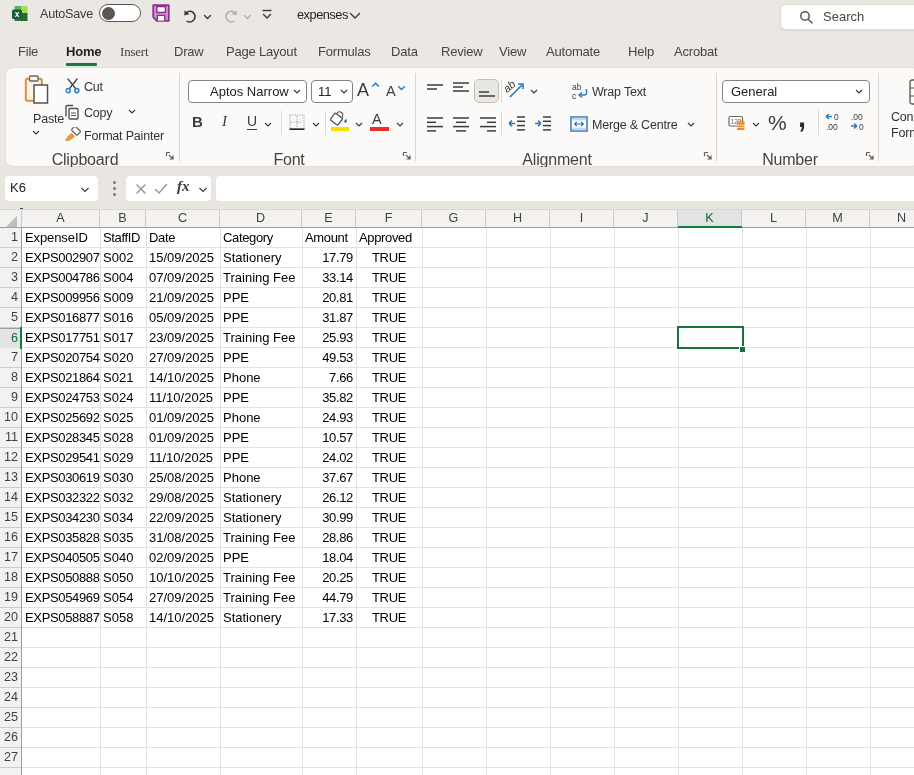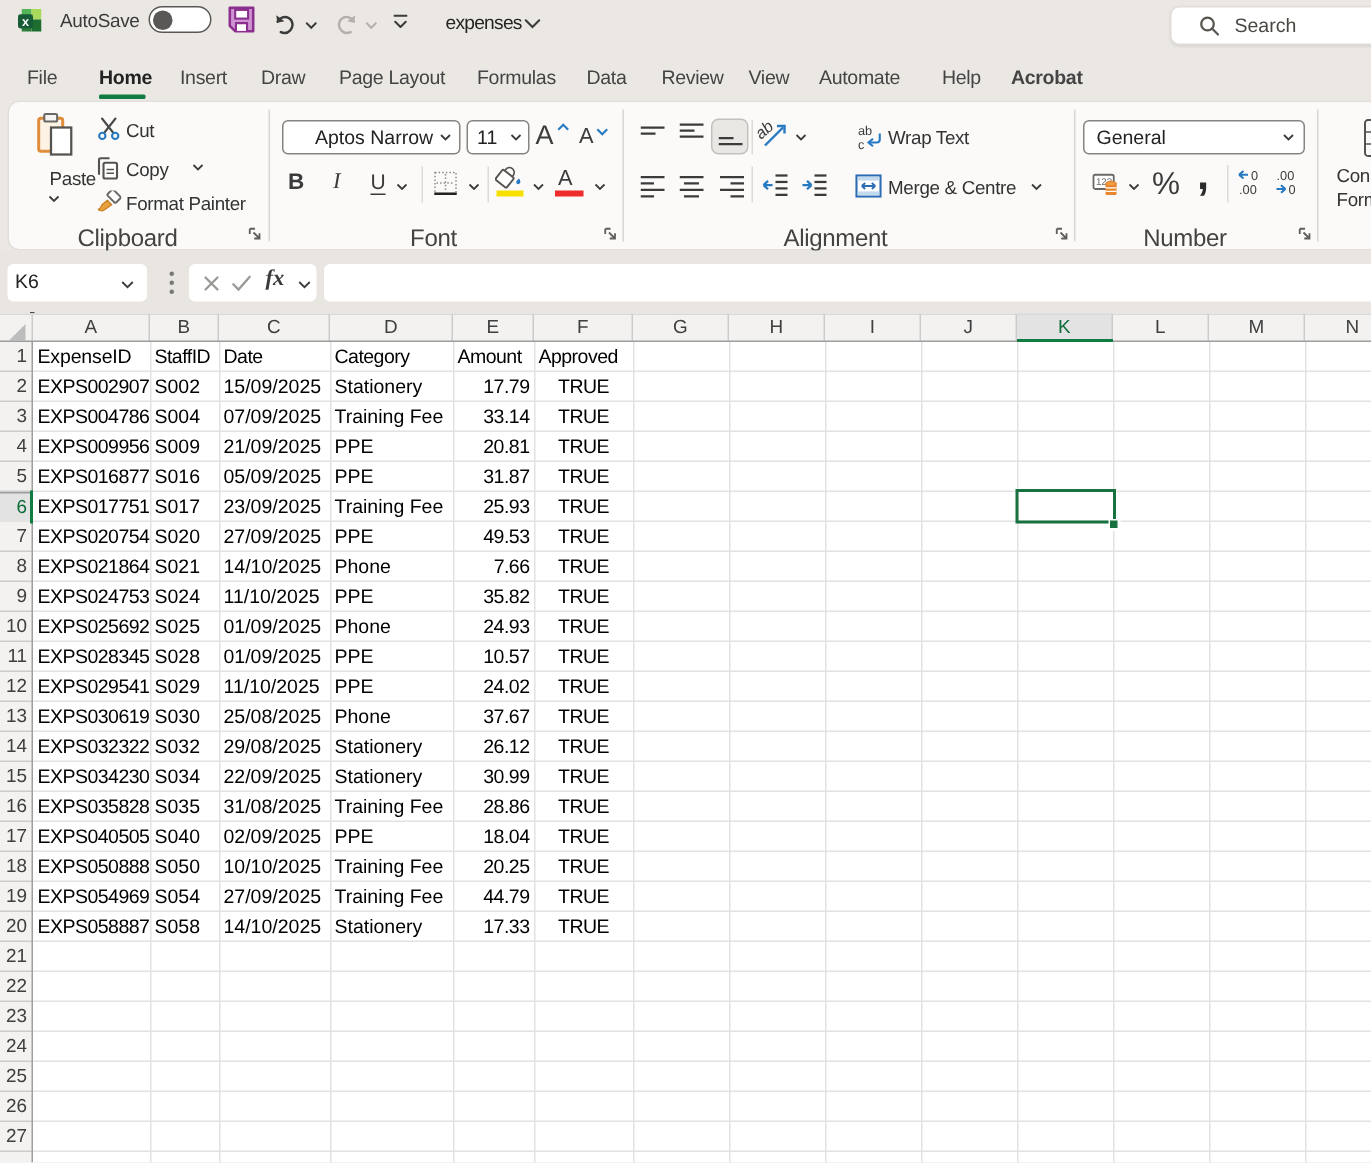--- a/index.html
+++ b/index.html
@@ -71,30 +71,30 @@
     </svg>
 <div class="abs" style="left:780px;top:4px;width:140px;height:26px;background:#fff;border:1px solid #e0ddd9;border-radius:6px;box-shadow:0 1px 2px rgba(0,0,0,0.08)"></div>
 <svg class="abs" style="left:799px;top:10px" width="15" height="15" viewBox="0 0 15 15">
       <circle cx="6" cy="6" r="4.2" fill="none" stroke="#58564f" stroke-width="1.5"></circle>
       <line x1="9.2" y1="9.2" x2="13" y2="13" stroke="#58564f" stroke-width="1.5" stroke-linecap="round"></line>
     </svg>
 <div class="abs" style="left:823px;top:9px;font-size:13px;color:#484640">Search</div>
 <div id="menubar">
 <div class="menuitem" style="left:18px;">File</div>
 <div class="menuitem" style="left:66px;font-weight:bold;color:#222;">Home</div>
-<div class="menuitem" style="left:120px;">Insert</div>
+<div class="menuitem" style="left:120px;font-family:Liberation Serif, serif;">Insert</div>
 <div class="menuitem" style="left:174px;">Draw</div>
 <div class="menuitem" style="left:226px;">Page Layout</div>
 <div class="menuitem" style="left:318px;">Formulas</div>
 <div class="menuitem" style="left:391px;">Data</div>
 <div class="menuitem" style="left:441px;">Review</div>
 <div class="menuitem" style="left:499px;">View</div>
 <div class="menuitem" style="left:546px;">Automate</div>
 <div class="menuitem" style="left:628px;">Help</div>
-<div class="menuitem" style="left:674px;font-weight:bold;">Acrobat</div>
+<div class="menuitem" style="left:674px;">Acrobat</div>
 <div class="abs" style="left:66px;top:25px;width:31px;height:2.5px;background:#107c41;border-radius:1px"></div>
 </div>
 <div id="ribbonwrap">
       <div id="ribbonpanel"></div>
 <div class="gsep" style="left:179px"></div>
 <div class="gsep" style="left:415px"></div>
 <div class="gsep" style="left:716px"></div>
 <div class="gsep" style="left:878px"></div>
 <svg class="abs" style="left:24px;top:8px" width="25" height="31" viewBox="0 0 25 31">
 <rect x="1.8" y="3.8" width="16" height="22" rx="1.5" fill="#fdf3e4" stroke="#e08d3c" stroke-width="2"></rect>

